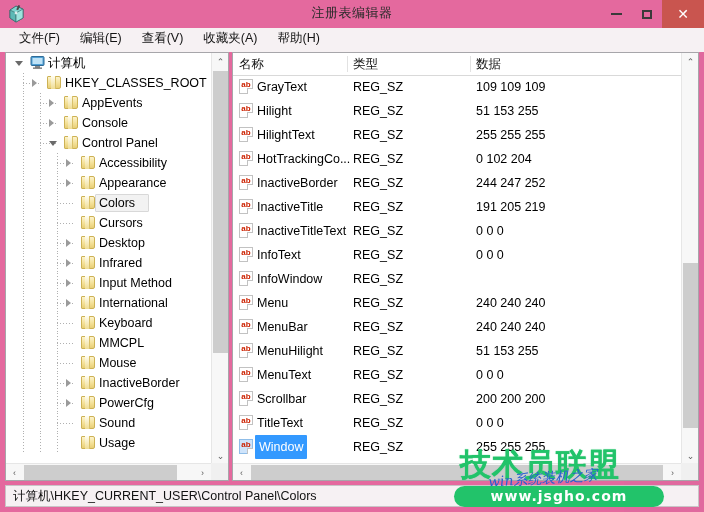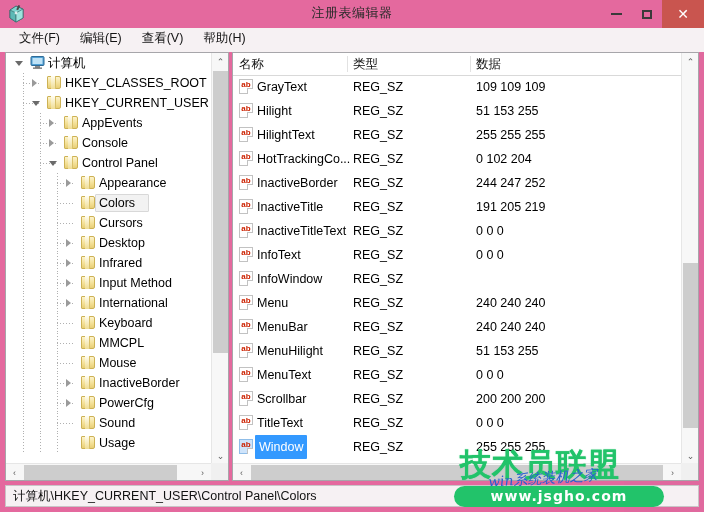--- a/index.html
+++ b/index.html
@@ -213,20 +213,21 @@
         <i class="glyph-max"></i>
       </div>
       <div class="wbtn close">✕</div>
     </div>
   </div>
 
   <div class="menubar" id="menubar">
       <div class="menu-item">文件(F)</div>
       <div class="menu-item">编辑(E)</div>
       <div class="menu-item">查看(V)</div>
+      <div class="menu-item">收藏夹(A)</div>
       <div class="menu-item">帮助(H)</div>
     </div>
 
   <div class="tree-panel">
     <div class="tree-inner" id="tree">
         <div class="trow">
           <i class="exp open" style="left: 9px;"></i>
           <span class="tcomp" style="left: 24px;"><svg width="15" height="13" viewBox="0 0 15 13">
               <rect x="1" y="0.5" width="13" height="9" rx="1" fill="#4f9fd4" stroke="#2f6a96"></rect>
               <rect x="2.5" y="2" width="10" height="6" fill="#bfe2f6"></rect>
@@ -237,27 +238,20 @@
         </div>
         <div class="trow">
           <i class="dots" style="left: 17px;"></i>
           <i class="dash" style="left: 17px; width: 16px;"></i>
           <i class="exp closed" style="left: 26px;"></i>
           <i class="tfolder" style="left: 41px;"></i>
           <span class="tlabel" style="left: 59px;">HKEY_CLASSES_ROOT</span>
         </div>
         <div class="trow">
           <i class="dots" style="left: 17px;"></i>
-          <i class="dash" style="left: 17px; width: 16px;"></i>
-          <i class="exp open" style="left: 26px;"></i>
-          <i class="tfolder" style="left: 41px;"></i>
-          <span class="tlabel" style="left: 59px;">HKEY_CURRENT_USER</span>
-        </div>
-        <div class="trow">
-          <i class="dots" style="left: 17px;"></i>
           <i class="dots" style="left: 34px;"></i>
           <i class="dash" style="left: 34px; width: 16px;"></i>
           <i class="exp closed" style="left: 43px;"></i>
           <i class="tfolder" style="left: 58px;"></i>
           <span class="tlabel" style="left: 76px;">AppEvents</span>
         </div>
         <div class="trow">
           <i class="dots" style="left: 17px;"></i>
           <i class="dots" style="left: 34px;"></i>
           <i class="dash" style="left: 34px; width: 16px;"></i>
@@ -265,20 +259,29 @@
           <i class="tfolder" style="left: 58px;"></i>
           <span class="tlabel" style="left: 76px;">Console</span>
         </div>
         <div class="trow">
           <i class="dots" style="left: 17px;"></i>
           <i class="dots" style="left: 34px;"></i>
           <i class="dash" style="left: 34px; width: 16px;"></i>
           <i class="exp open" style="left: 43px;"></i>
           <i class="tfolder" style="left: 58px;"></i>
           <span class="tlabel" style="left: 76px;">Control Panel</span>
+        </div>
+        <div class="trow">
+          <i class="dots" style="left: 17px;"></i>
+          <i class="dots" style="left: 34px;"></i>
+          <i class="dots" style="left: 51px;"></i>
+          <i class="dash" style="left: 51px; width: 16px;"></i>
+          <i class="exp closed" style="left: 60px;"></i>
+          <i class="tfolder" style="left: 75px;"></i>
+          <span class="tlabel" style="left: 93px;">Accessibility</span>
         </div>
         <div class="trow">
           <i class="dots" style="left: 17px;"></i>
           <i class="dots" style="left: 34px;"></i>
           <i class="dots" style="left: 51px;"></i>
           <i class="dash" style="left: 51px; width: 16px;"></i>
           <i class="exp closed" style="left: 60px;"></i>
           <i class="tfolder" style="left: 75px;"></i>
           <span class="tlabel" style="left: 93px;">Appearance</span>
         </div>

